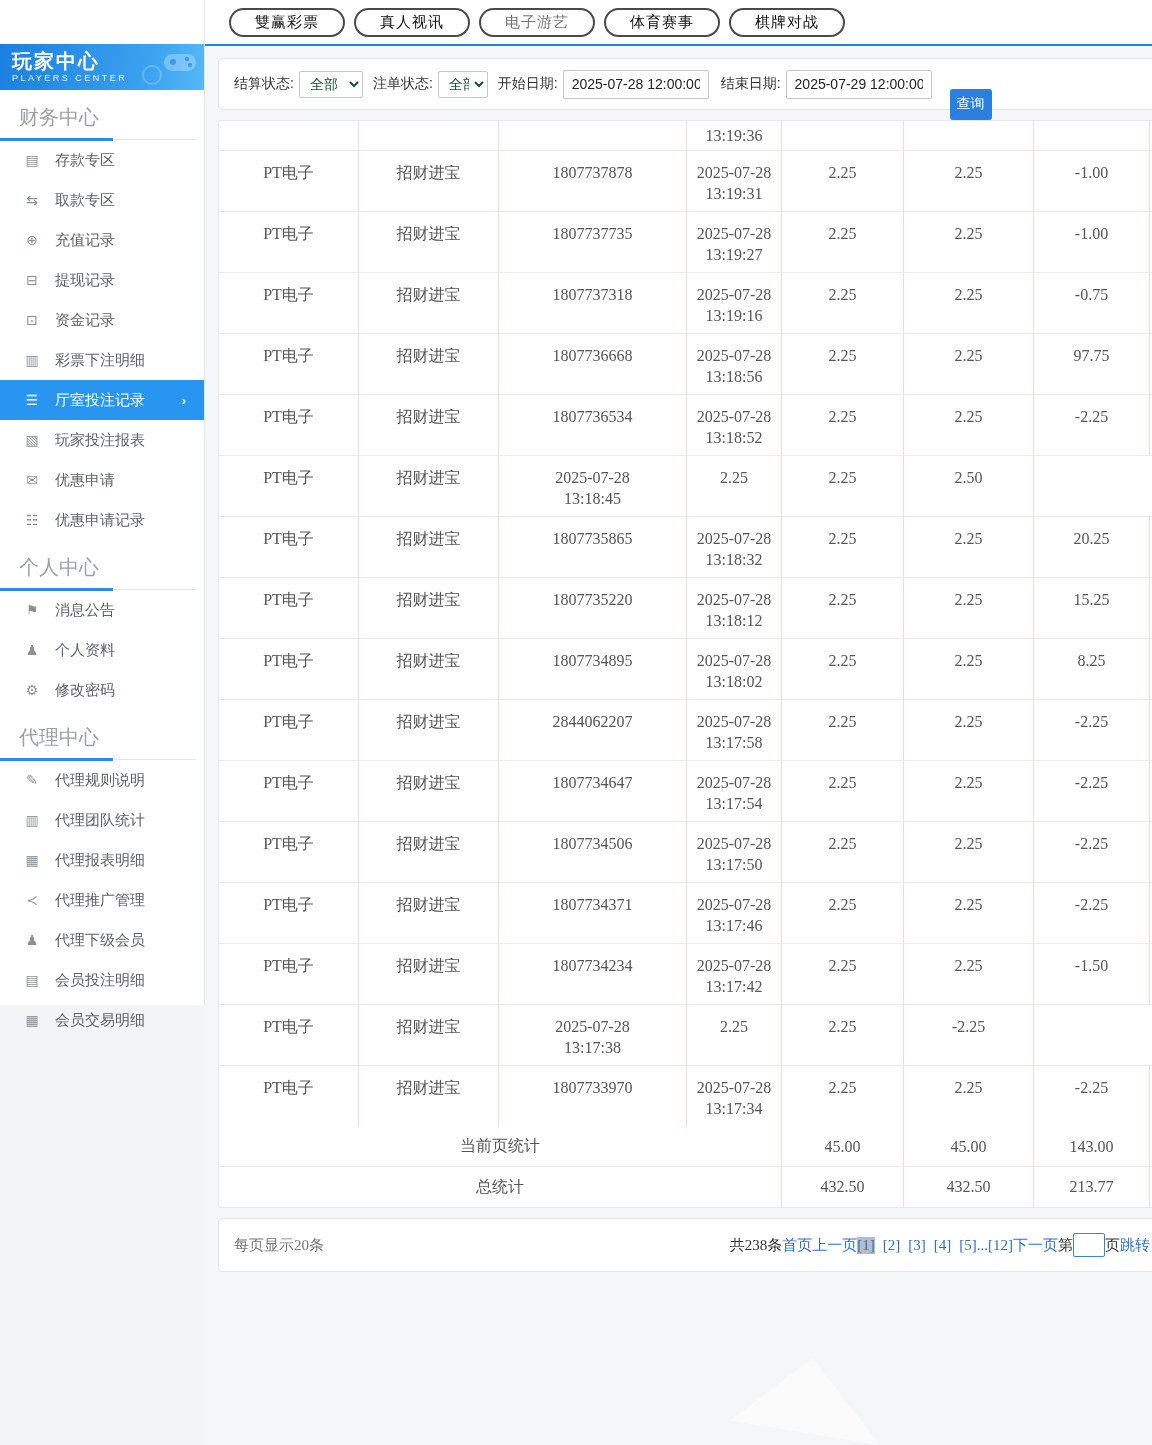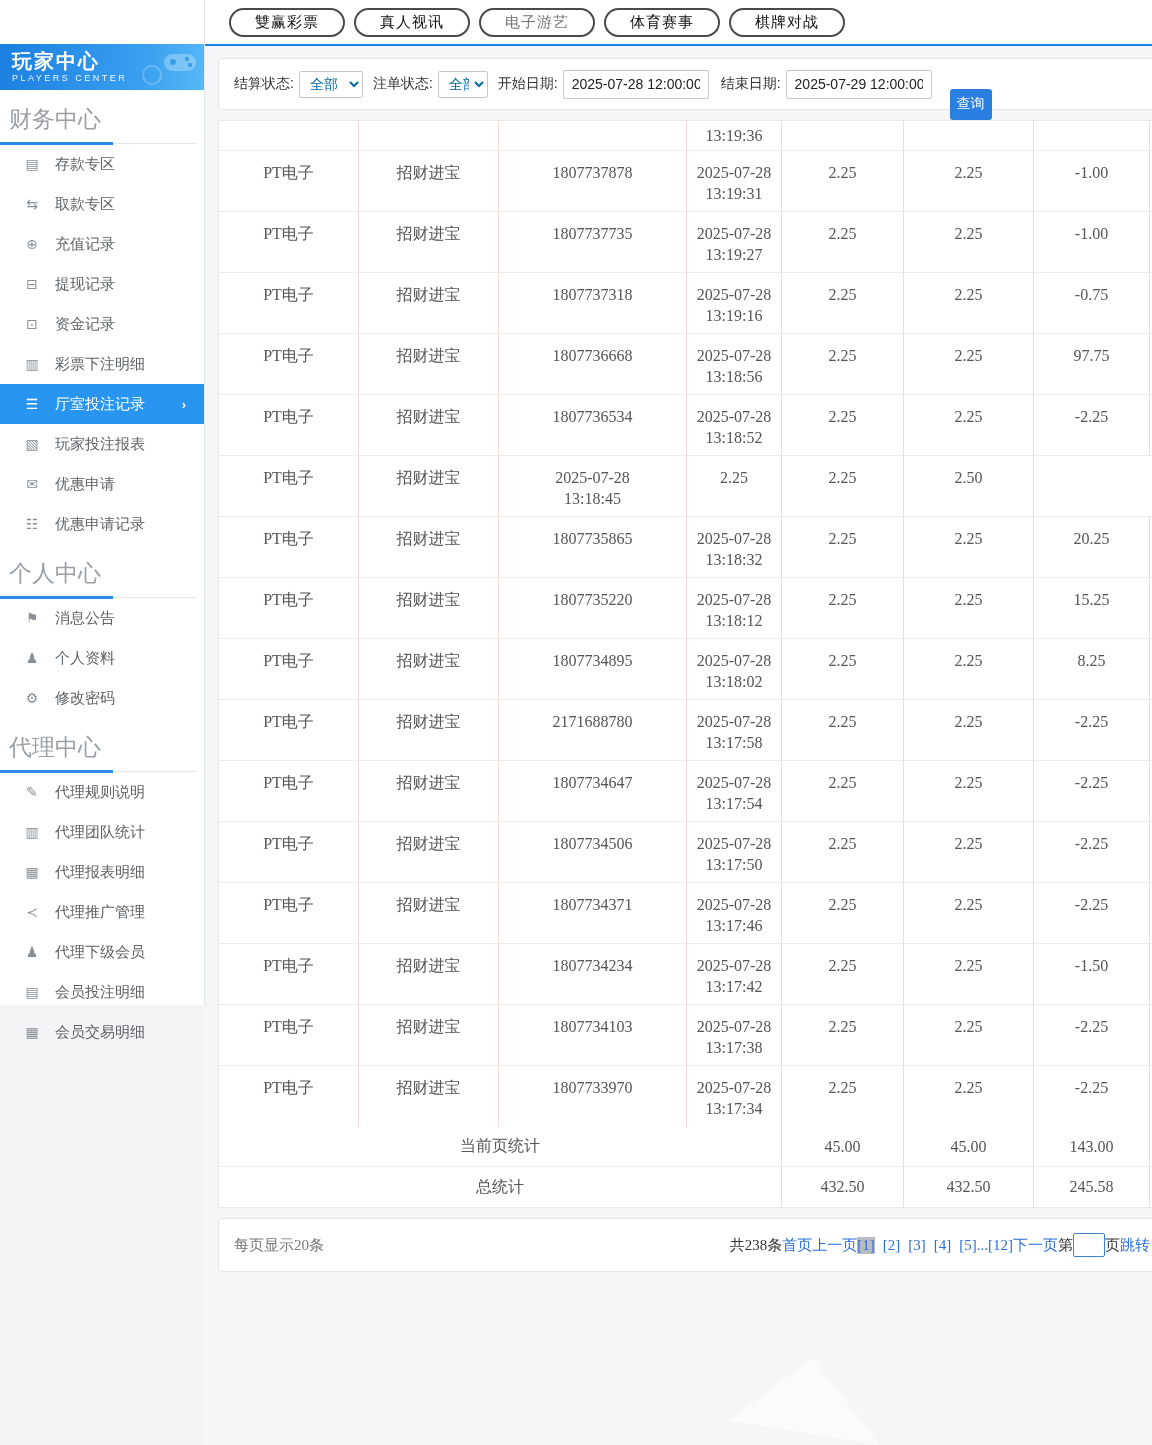--- a/index.html
+++ b/index.html
@@ -11,40 +11,40 @@
   .tri { position:absolute; background:#fbfbfc; }
   .tri1 { left:8px; top:1388px; width:90px; height:57px; clip-path:polygon(40% 0,100% 100%,0 100%); }
   .tri2 { left:730px; top:1358px; width:150px; height:87px; clip-path:polygon(55% 0,100% 100%,0 72%); }
 
   
   .sidebar { position:absolute; left:0; top:0; width:205px; height:1005px; background:#fff; border-right:1px solid #e4e7e9; z-index:3; }
   .brand { position:relative; height:46px; background:linear-gradient(100deg,#1b7fe0 0%,#3aa0ef 70%,#55b9f7 100%); color:#fff; padding:5px 0 0 12px; overflow:hidden;margin-top:44px; }
   .brand-title { font-size:20px; font-weight:bold; letter-spacing:2px; line-height:24px; }
   .brand-sub { font-size:9px; letter-spacing:2.5px; color:rgba(255,255,255,.92); }
   .brand-deco { position:absolute; right:6px; top:4px; opacity:.5; }
-  .side-section-title { color:#9aa0a6; font-size:23px; padding:14px 0 8px 9px; }
+  .side-section-title { color:#9aa0a6; font-size:20px; padding:14px 0 8px 19px; }
   .side-section-rule { position:relative; height:1px; background:#e3e6e8; margin-right:8px; }
   .side-section-rule:before { content:""; position:absolute; left:0; top:-1px; width:113px; height:3px; background:#2a8bea; }
   .side-item { position:relative; display:flex; align-items:center; height:40px; color:#5d6266; font-size:15px; cursor:pointer; }
   .side-item .ico { width:16px; margin-left:24px; margin-right:15px; color:#8a9096; font-size:14px; text-align:center; flex:none; }
   .side-item.active { background:#2896f0; color:#fff; }
   .side-item.active .ico { color:#fff; }
   .side-item .arrow { display:none; position:absolute; right:18px; font-size:13px; font-weight:bold; color:#fff; }
   .side-item.active .arrow { display:block; }
   .sidebar-below { position:absolute; left:0; top:1006px; width:205px; height:439px; background:#f3f4f5; z-index:2; }
 
   
   .topbar { position:absolute; left:205px; top:0; width:947px; height:46px; background:#fff; border-bottom:2px solid #1e82e8; display:flex; align-items:center; padding-left:24px; gap:20px; z-index:2; }
   .pill { height:29px; border:2px solid #4a4a4a; border-radius:16px; background:#fff; display:flex; align-items:center; padding:0 24px; font-size:15px; color:#111; letter-spacing:1px; cursor:pointer; white-space:nowrap; }
   .pill.active { color:#737373; }
 
   
   .filter-box { position:absolute; left:218px; top:58px; width:990px; height:52px; background:#fff; border:1px solid #e3e5e7; border-radius:4px; display:flex; align-items:center; padding-left:15px; font-size:14px; color:#333; }
   .filter-box label { margin-right:5px; white-space:nowrap; }
-  .sel { height:27px; border:1px solid #c4c8cc; border-radius:2px; background:#fff; font-size:14px; color:#0369a1; padding:0 2px 0 6px; margin-right:10px; font-family:inherit; }
+  .sel { height:27px; border:1px solid #c4c8cc; border-radius:2px; background:#fff; font-size:14px; color:#14532d; padding:0 2px 0 6px; margin-right:10px; font-family:inherit; }
   .sel.settle { width:64px; }
   .sel.order { width:50px; }
   .txt { height:29px; border:1px solid #c4c8cc; border-radius:2px; font-size:14px; color:#222; padding:0 8px; margin-right:12px; font-family:inherit; }
   .txt.date { width:146px; }
   .btn-query { width:42px; height:31px; margin-left:6px; background:#2a7fe0; color:#fff; border:none; border-radius:3px; font-size:14px; cursor:pointer; font-family:inherit;margin-top:40px; }
 
   
   .table-box { position:absolute; left:218px; top:120px; width:990px; background:#fff; border:1px solid #e6e8ea; border-radius:2px; font-family:"Liberation Serif","DejaVu Serif",serif; color:#555; z-index:1; }
   .trow { display:grid; grid-template-columns:139px 140px 188px 95px 122px 130px 116px 1fr; border-bottom:1px solid #ececec; }
   .trow:last-child { border-bottom:none; }
@@ -326,21 +326,21 @@
           <div>1807734895</div>
           <div><span>2025-07-28</span><br><span>13:18:02</span></div>
           <div>2.25</div>
           <div>2.25</div>
           <div>8.25</div>
           <div></div>
         </div>
         <div class="trow data">
           <div>PT电子</div>
           <div>招财进宝</div>
-          <div>2171688780</div>
+          <div>2844062207</div>
           <div><span>2025-07-28</span><br><span>13:17:58</span></div>
           <div>2.25</div>
           <div>2.25</div>
           <div>-2.25</div>
           <div></div>
         </div>
         <div class="trow data">
           <div>PT电子</div>
           <div>招财进宝</div>
           <div>1807734647</div>
@@ -376,21 +376,20 @@
           <div>1807734234</div>
           <div><span>2025-07-28</span><br><span>13:17:42</span></div>
           <div>2.25</div>
           <div>2.25</div>
           <div>-1.50</div>
           <div></div>
         </div>
         <div class="trow data">
           <div>PT电子</div>
           <div>招财进宝</div>
-          <div>1807734103</div>
           <div><span>2025-07-28</span><br><span>13:17:38</span></div>
           <div>2.25</div>
           <div>2.25</div>
           <div>-2.25</div>
           <div></div>
         </div>
         <div class="trow data">
           <div>PT电子</div>
           <div>招财进宝</div>
           <div>1807733970</div>
@@ -406,21 +405,21 @@
       <div>当前页统计</div>
       <div>45.00</div>
       <div>45.00</div>
       <div>143.00</div>
       <div></div>
     </div>
     <div class="srow">
       <div>总统计</div>
       <div>432.50</div>
       <div>432.50</div>
-      <div>245.58</div>
+      <div>213.77</div>
       <div></div>
     </div>
   </div>
 
   <div class="pager-box">
     <div class="per-page">每页显示20条</div>
     <div class="pager">
       <span>共238条</span>
       <a>首页</a>
       <a>上一页</a>

